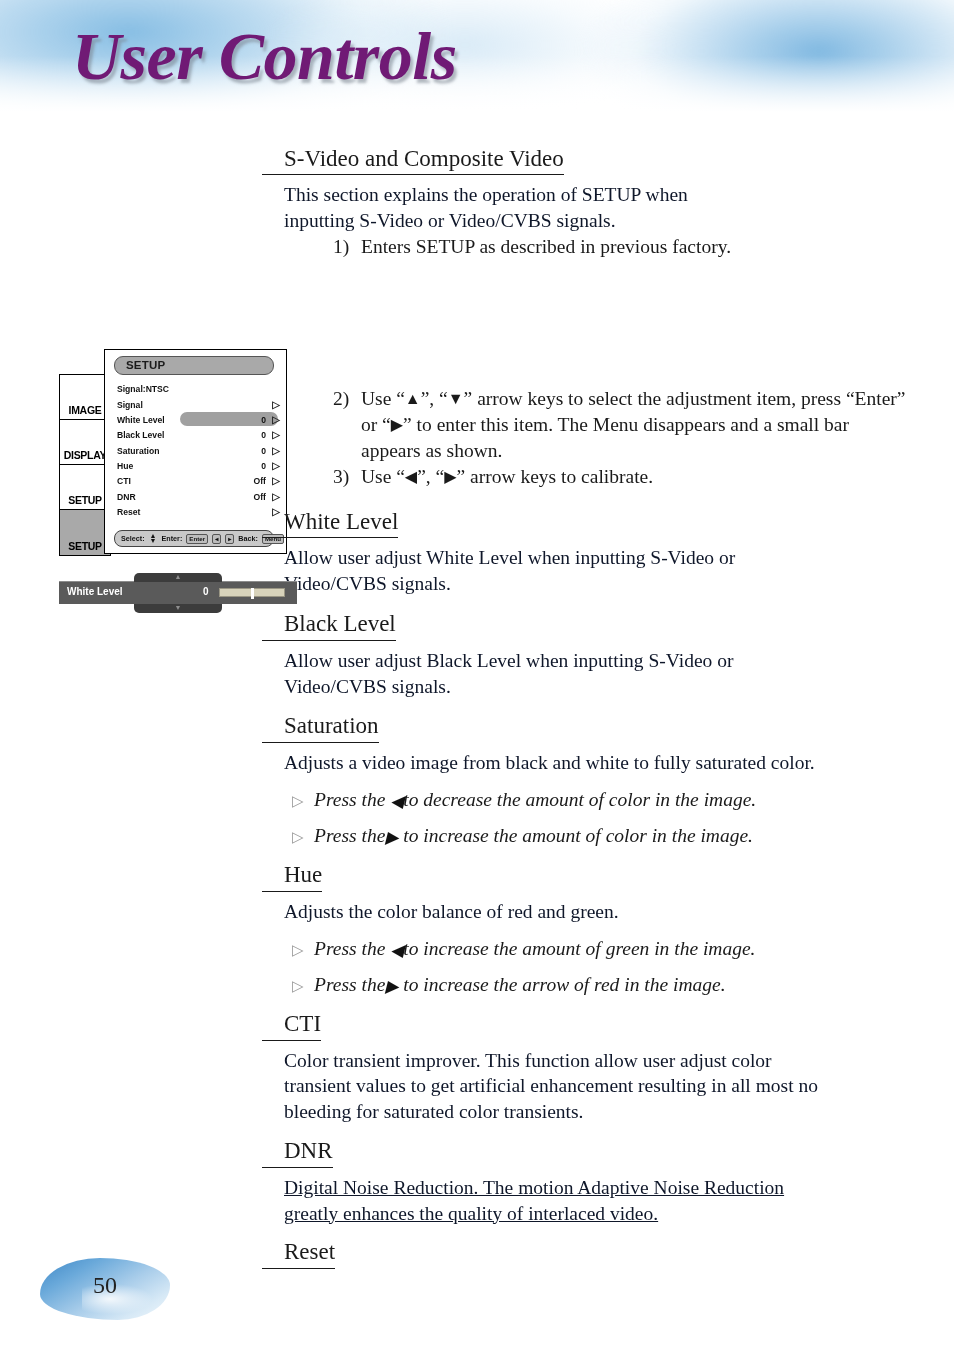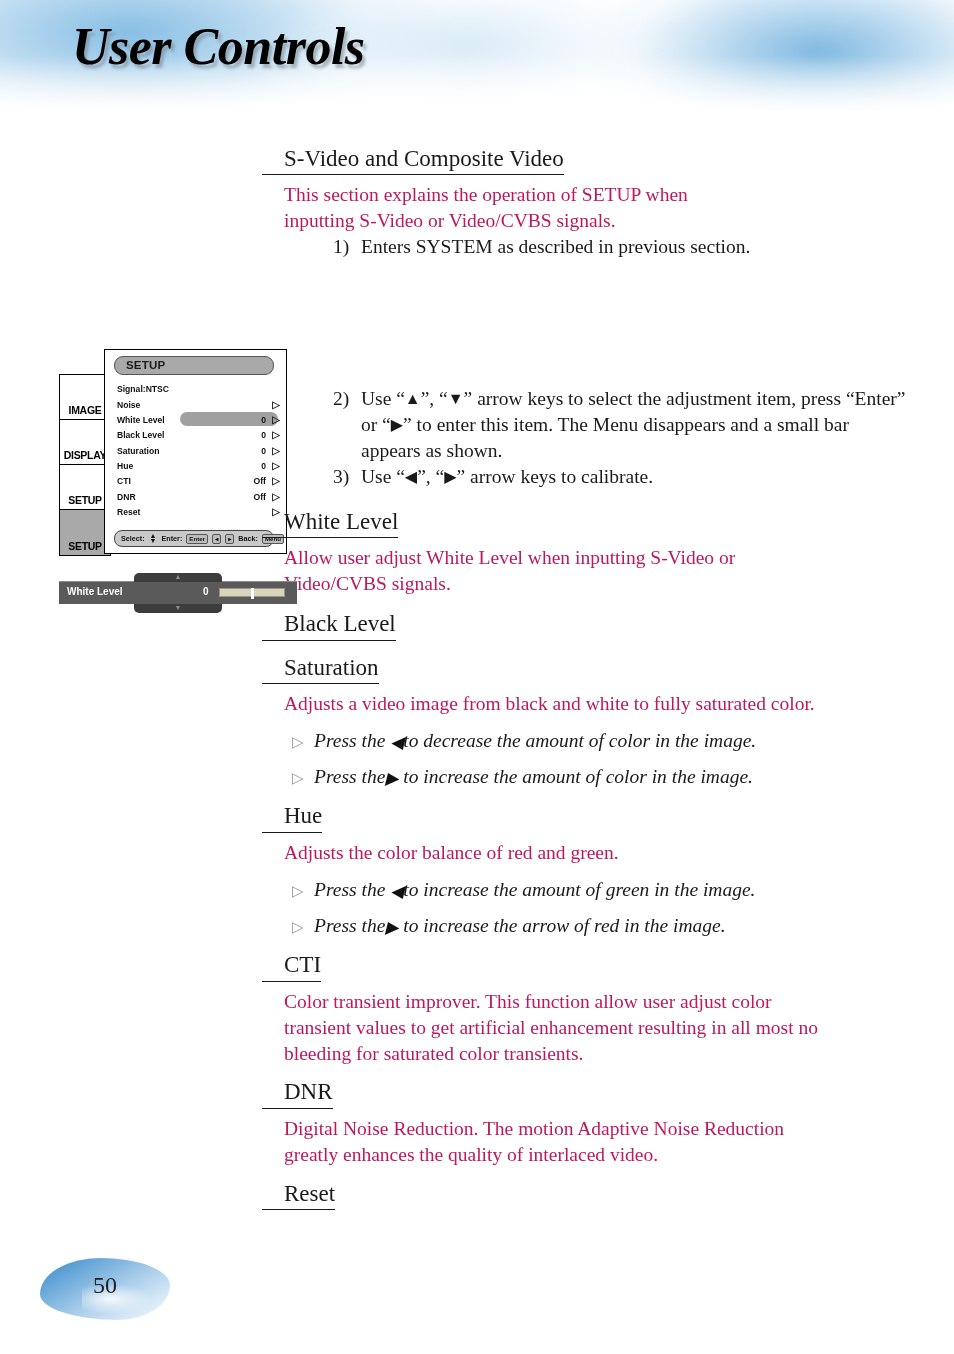--- a/index.html
+++ b/index.html
@@ -61,23 +61,23 @@
     left: 0; bottom: 0;
     width: 954px; height: 72px;
     background: linear-gradient(to bottom, rgba(255,255,255,0) 0%, #ffffff 78%);
   }
   .header-title {
     position: absolute;
     left: 72px; top: 17px;
     font-family: "Liberation Serif", serif;
     font-style: italic;
     font-weight: bold;
-    font-size: 52px;
+    font-size: 68px;
     letter-spacing: -0.5px;
-    color: #000000;
+    color: #701a75;
     text-shadow: 3px 4px 3px rgba(120,130,140,0.55);
     white-space: nowrap;
   }
 
   
   .content {
     position: absolute;
     left: 0; top: 128px;
     width: 870px;
   }
@@ -90,21 +90,21 @@
     display: inline-block;
     border-bottom: 1.6px solid #1a1a1a;
     line-height: 1.1;
     white-space: nowrap;
   }
   .heading-row { padding-left: 262px; margin: 0; }
 
   .body-text {
     font-size: 19.5px;
     line-height: 1.33;
-    color: #be185d;
+    color: #0f172a;
     padding-left: 284px;
     padding-right: 50px;
     margin: 7px 0 0 0;
   }
   .body-text.narrow { padding-right: 58px; }
 
   .bullet-row {
     display: flex;
     align-items: baseline;
     padding-left: 292px;
@@ -398,21 +398,21 @@
           <span>SETUP</span>
         </div>
 
         <div class="osd-rows">
           <div class="osd-row">
             <span class="lbl">Signal:NTSC</span>
             <span class="val"></span>
             <span class="arw"></span>
           </div>
           <div class="osd-row">
-            <span class="lbl">Noise</span>
+            <span class="lbl">Signal</span>
             <span class="val"></span>
             <span class="arw">▷</span>
           </div>
           <div class="osd-row">
             <div class="hl"></div>
             <span class="lbl">White Level</span>
             <span class="val">0</span>
             <span class="arw">▷</span>
           </div>
           <div class="osd-row">
@@ -473,21 +473,21 @@
       <div class="wl-label">White Level</div>
       <div class="wl-value">0</div>
       <div class="wl-track">
         <div class="wl-knob"></div>
       </div>
     </div>
 
     <div class="steps" style="top:0px;">
       <div class="step">
         <span class="step-num">1)</span>
-        <span class="step-body">Enters SYSTEM as described in previous section.</span>
+        <span class="step-body">Enters SETUP as described in previous factory.</span>
       </div>
     </div>
 
     <div class="steps" style="top:152px;">
       <div class="step">
         <span class="step-num">2)</span>
         <span class="step-body"><span>Use “</span><span class="tri-k">▲</span><span>”, “</span><span class="tri-k">▼</span><span>” arrow keys to select the adjustment item, press “Enter” or “</span><span class="tri-k">▶</span><span>” to enter this item. The Menu disappears and a small bar appears as shown.</span></span>
       </div>
       <div class="step">
         <span class="step-num">3)</span>
@@ -497,20 +497,21 @@
   </div>
 
   <div class="heading-row" style="margin-top:10px;">
     <span class="sec-heading">White Level</span>
   </div>
   <p class="body-text narrow">Allow user adjust White Level when inputting S-Video or Video/CVBS signals.</p>
 
   <div class="heading-row" style="margin-top:14px;">
     <span class="sec-heading">Black Level</span>
   </div>
+  <p class="body-text narrow">Allow user adjust Black Level when inputting S-Video or Video/CVBS signals.</p>
 
   <div class="heading-row" style="margin-top:14px;">
     <span class="sec-heading">Saturation</span>
   </div>
   <p class="body-text">Adjusts a video image from black and white to fully saturated color.</p>
   <div class="bullet-row">
     <span class="bullet-mark">▷</span>
     <span class="bullet-text"><span>Press the </span><span class="inline-tri">◀</span><span>to decrease the amount of color in the image.</span></span>
   </div>
   <div class="bullet-row">
@@ -532,21 +533,21 @@
   </div>
 
   <div class="heading-row" style="margin-top:14px;">
     <span class="sec-heading">CTI</span>
   </div>
   <p class="body-text" style="padding-right:48px;">Color transient improver. This function allow user adjust color transient values to get artificial enhancement resulting in all most no bleeding for saturated color transients.</p>
 
   <div class="heading-row" style="margin-top:13px;">
     <span class="sec-heading">DNR</span>
   </div>
-  <p class="body-text" style="padding-right:58px;">Digital Noise Reduction. The motion Adaptive Noise Reduction greatly enhances the quality of interlaced video.</p>
+  <p class="body-text" style="padding-right:58px;text-decoration:underline;">Digital Noise Reduction. The motion Adaptive Noise Reduction greatly enhances the quality of interlaced video.</p>
 
   <div class="heading-row" style="margin-top:13px;">
     <span class="sec-heading">Reset</span>
   </div>
 </div>
 
 <div class="page-blob">
   <div class="blob-shape"></div>
   <div class="blob-hi"></div>
   <div class="page-num">50</div>

